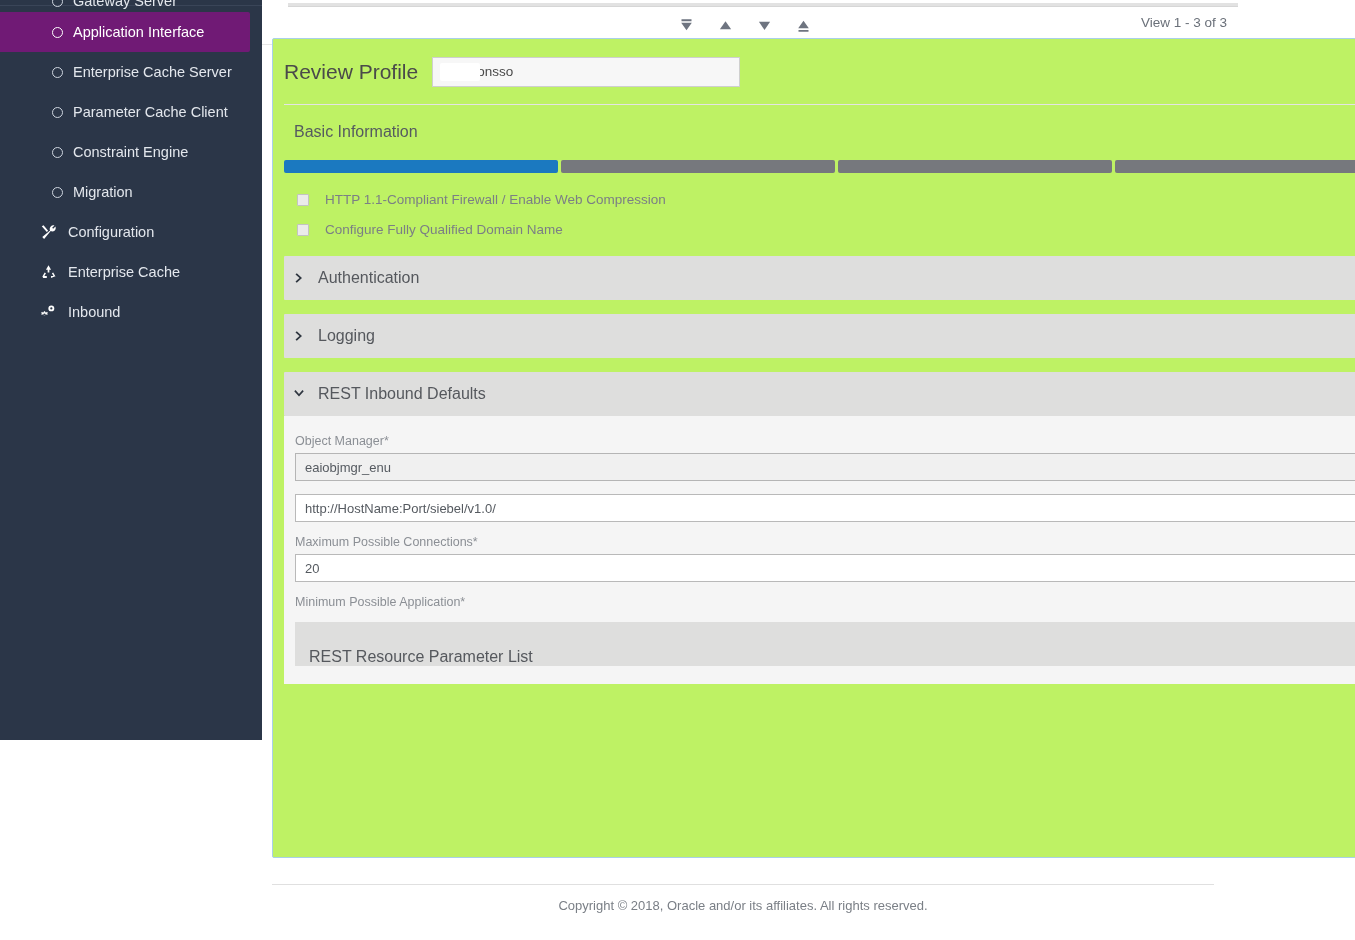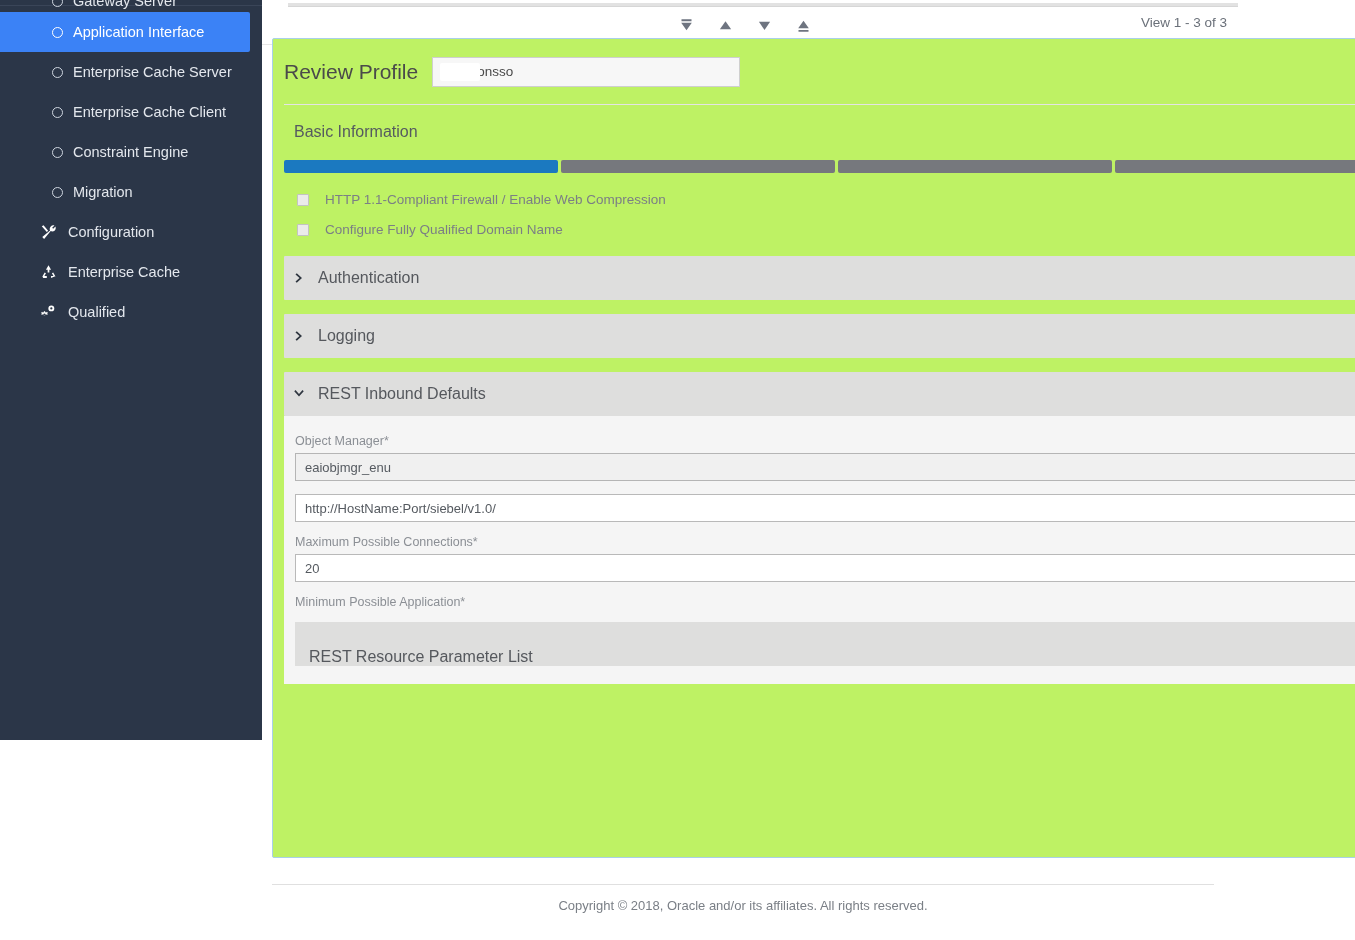--- a/index.html
+++ b/index.html
@@ -30,21 +30,21 @@
     padding-left: 40px;
     color: #e3e7ed; font-size: 14.5px;
     white-space: nowrap; cursor: pointer;
     border-radius: 0 2px 2px 0;
   }
   .nav-item.sub { padding-left: 52px; }
   .nav-item.clipped {
     position: absolute; top: -19px; left: 0; right: 12px;
     opacity: 1;
   }
-  .nav-item.active { background: #3b82f6; color: #ffffff; }
+  .nav-item.active { background: #701a75; color: #ffffff; }
   .nav-item .bullet {
     display: inline-block; width: 11px; height: 11px;
     border: 1.6px solid #cfd6e0; border-radius: 50%;
     margin-right: 10px; flex: none;
   }
   .nav-item.active .bullet { border-color: #ffffff; }
   .nav-item .nicon {
     width: 17px; height: 17px; margin-right: 11px;
     display: inline-flex; align-items: center; justify-content: center;
     flex: none;
@@ -233,21 +233,21 @@
         <span>Application Interface</span>
       </div>
 
       <div class="nav-item sub">
         <span class="bullet"></span>
         <span>Enterprise Cache Server</span>
       </div>
 
       <div class="nav-item sub">
         <span class="bullet"></span>
-        <span>Enterprise Cache Client</span>
+        <span>Parameter Cache Client</span>
       </div>
 
       <div class="nav-item sub">
         <span class="bullet"></span>
         <span>Constraint Engine</span>
       </div>
 
       <div class="nav-item sub">
         <span class="bullet"></span>
         <span>Migration</span>
@@ -270,21 +270,21 @@
         </span>
         <span>Enterprise Cache</span>
       </div>
 
       <div class="nav-item">
         <span class="nicon">
           <svg viewBox="0 0 24 24">
               <path d="M16 2 a4.2 4.2 0 1 1 0 8.4 a4.2 4.2 0 0 1 0-8.4 Z M16 4.6 a1.6 1.6 0 1 0 0 3.2 a1.6 1.6 0 0 0 0-3.2 Z M7.5 11.5 l1.3 .5 l1-1 l1.1 1 l-.6 1.3 l.6 1.3 l-1.1 1 l-1-1 l-1.3 .5 l-.4 1.4 l-1.5 0 l-.4-1.4 l-1.3-.5 l-1 1 l-1.1-1 l.6-1.3 l-.6-1.3 l1.1-1 l1 1 l1.3-.5 l.4-1.4 l1.5 0 Z M6.3 13.3 a1.5 1.5 0 1 0 0 3 a1.5 1.5 0 0 0 0-3 Z"></path>
             </svg>
         </span>
-        <span>Qualified</span>
+        <span>Inbound</span>
       </div>
 
     </div>
   </nav>
 
   <div class="top-strip">
     <div class="grayline"></div>
   </div>
 
   <div class="pager">

